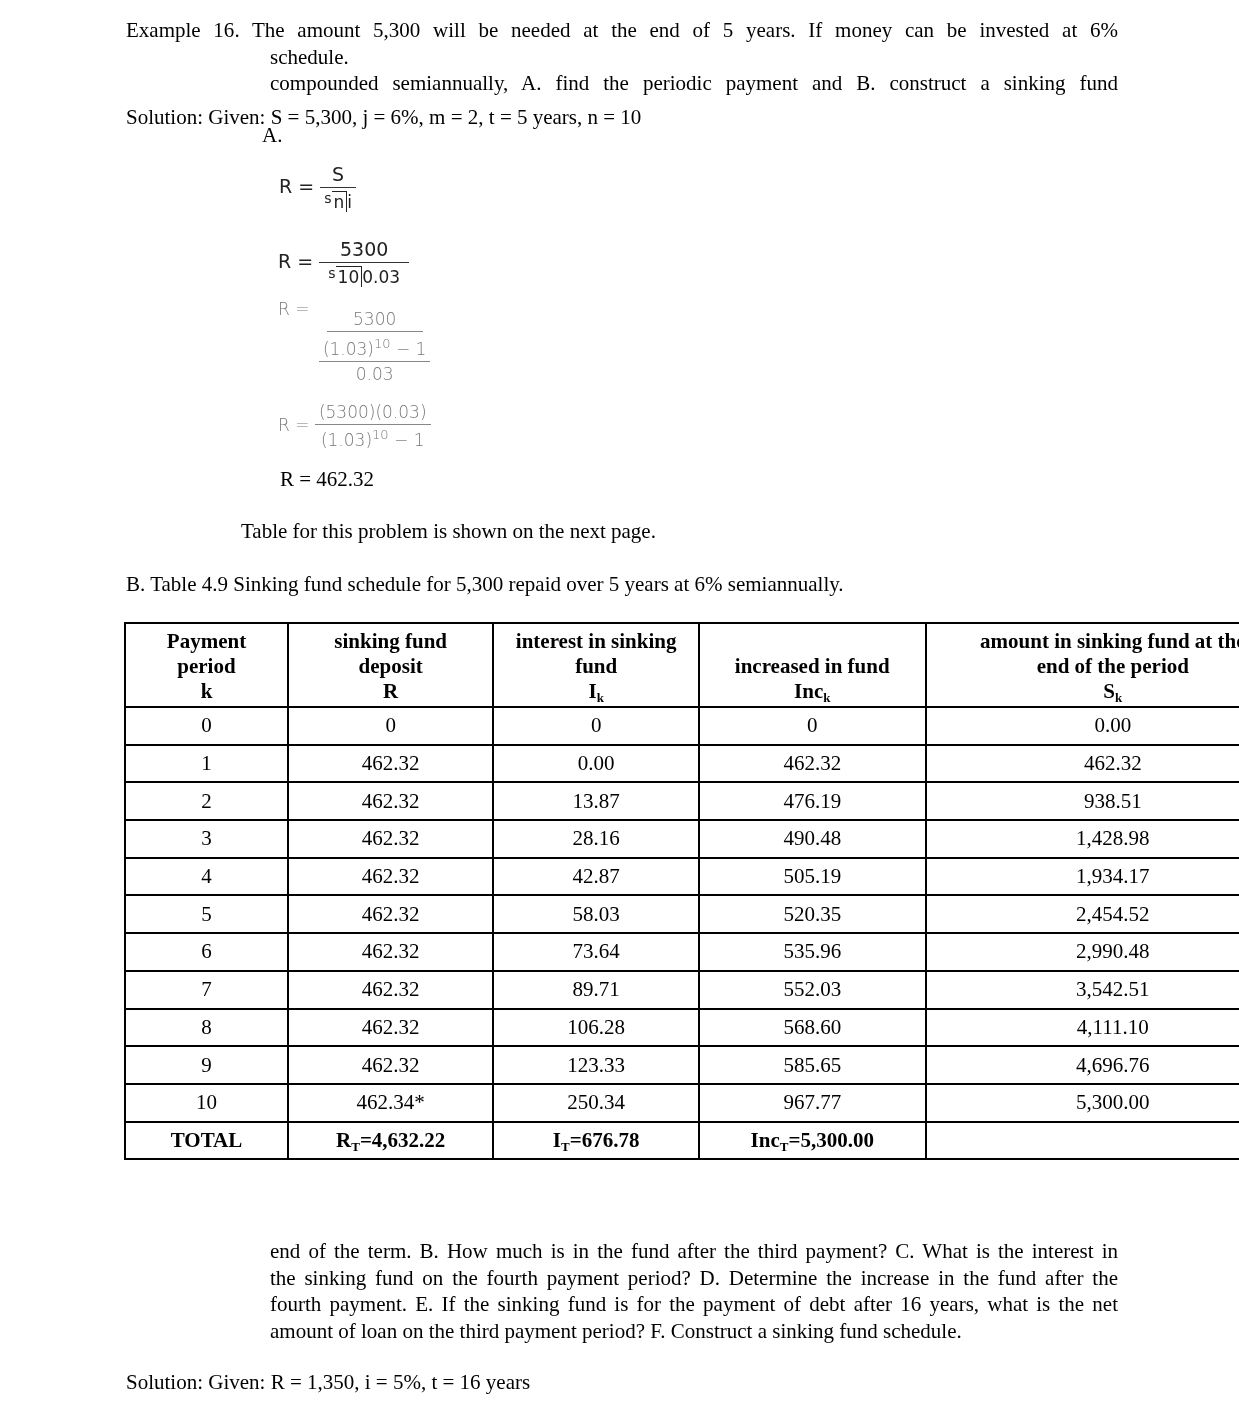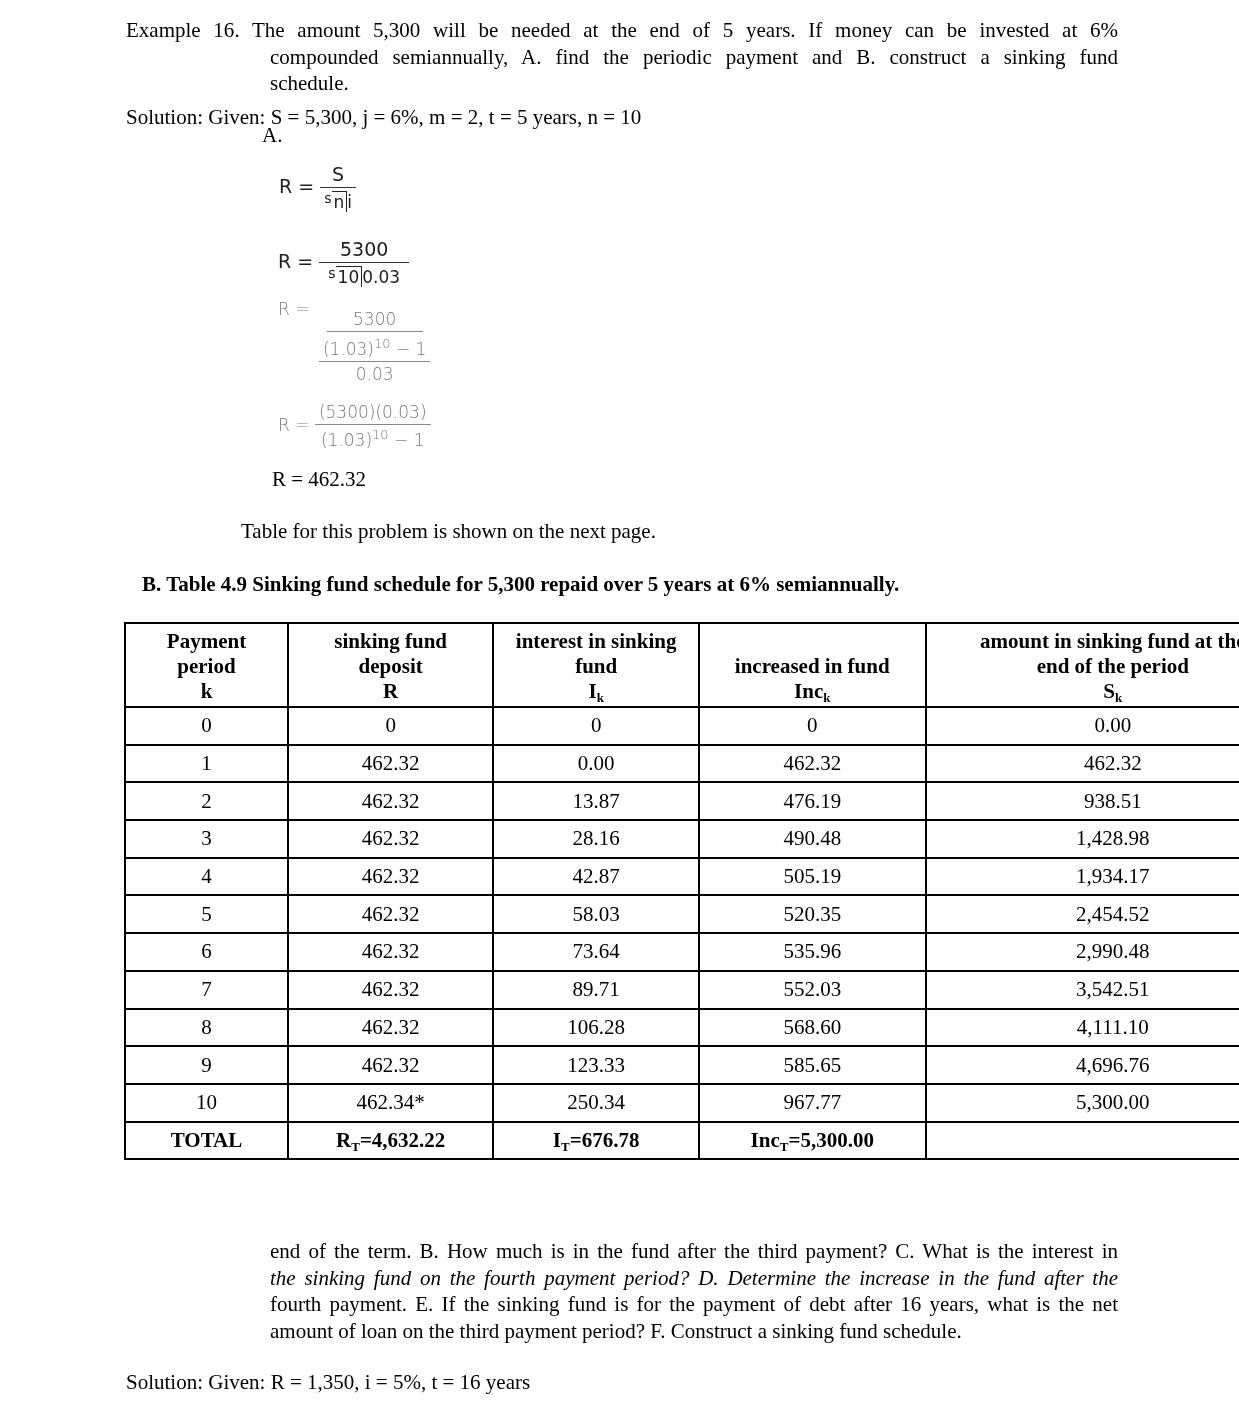--- a/index.html
+++ b/index.html
@@ -35,22 +35,22 @@
     table.sched th { font-weight: bold; line-height: 25px; height: 80px; vertical-align: bottom; padding-bottom: 2px; }
     table.sched td { height: 35.7px; }
     table.sched tr.total td { font-weight: bold; margin-left: 48px; }
     sub { font-size: 13px; vertical-align: -4px; line-height: 0; }
   </style>
 </head>
 <body>
 
 <div class="para" style="top:17px;">
   <span class="first"><b>Example 16</b><span>. The amount 5,300 will be needed at the end of 5 years. If money can be invested at 6%</span></span>
+  <span class="hang lastline">schedule.</span>
   <span class="hang" style="text-align-last: justify;">compounded semiannually, A. find the periodic payment and B. construct a sinking fund</span>
-  <span class="hang lastline">schedule.</span>
 </div>
 <div class="abs" style="left:126px; top:96px; line-height:26px;margin-top:8px;">Solution: Given: S = 5,300, j = 6%, m = 2, t = 5 years, n = 10</div>
 <div class="abs" style="left:262px; top:122px; line-height:26px;">A.</div>
 
 <div class="f" style="left:279px; top:163px; font-size:19px;">
   <span>R =</span>
   <span class="frac">
     <span class="num">S</span>
     <span class="bar"></span>
     <span class="den"><span class="sub-s">s</span><span class="angle">n</span><span style="font-size:17px;">i</span></span>
@@ -83,24 +83,24 @@
 
 <div class="f light" style="left:278px; top:402px; font-size:17px;">
   <span>R =</span>
   <span class="frac">
     <span class="num">(5300)(0.03)</span>
     <span class="bar"></span>
     <span class="den"><span>(1.03)</span><sup style="font-size:13px;">10</sup><span> − 1</span></span>
   </span>
 </div>
 
-<div class="abs" style="left:272px; top:466px; line-height:26px;">R = 462.32</div>
+<div class="abs" style="left:280px; top:466px; line-height:26px;">R = 462.32</div>
 
 <div class="abs" style="left:241px; top:518px; line-height:26px;">Table for this problem is shown on the next page.</div>
-<div class="abs" style="left:142px; top:571px; line-height:26px;font-weight:bold;">B. Table 4.9 Sinking fund schedule for 5,300 repaid over 5 years at 6% semiannually.</div>
+<div class="abs" style="left:126px; top:571px; line-height:26px;">B. Table 4.9 Sinking fund schedule for 5,300 repaid over 5 years at 6% semiannually.</div>
 
 <table class="sched">
   <colgroup>
     <col style="width:138px">
       <col style="width:174px">
       <col style="width:174px">
       <col style="width:192px">
       <col style="width:317px">
   </colgroup>
   <thead>
@@ -197,17 +197,17 @@
       <td><span>R</span><sub>T</sub><span>=4,632.22</span></td>
       <td><span>I</span><sub>T</sub><span>=676.78</span></td>
       <td><span>Inc</span><sub>T</sub><span>=5,300.00</span></td>
       <td></td>
     </tr>
   </tfoot>
 </table>
 
 <div class="para" style="top:1238px;">
   <span class="hang" style="text-align-last: justify;">end of the term. B. How much is in the fund after the third payment? C. What is the interest in</span>
-  <span class="hang" style="text-align-last: justify; font-style: italic;">the sinking fund on the fourth payment period? D. Determine the increase in the fund after the</span>
+  <span class="hang" style="text-align-last: justify;">the sinking fund on the fourth payment period? D. Determine the increase in the fund after the</span>
   <span class="hang" style="text-align-last: justify;">fourth payment. E. If the sinking fund is for the payment of debt after 16 years, what is the net</span>
   <span class="hang lastline">amount of loan on the third payment period? F. Construct a sinking fund schedule.</span>
 </div>
 <div class="abs" style="left:126px; top:1369px; line-height:26px;">Solution: Given: R = 1,350, i = 5%, t = 16 years</div>
 
 </body></html>

